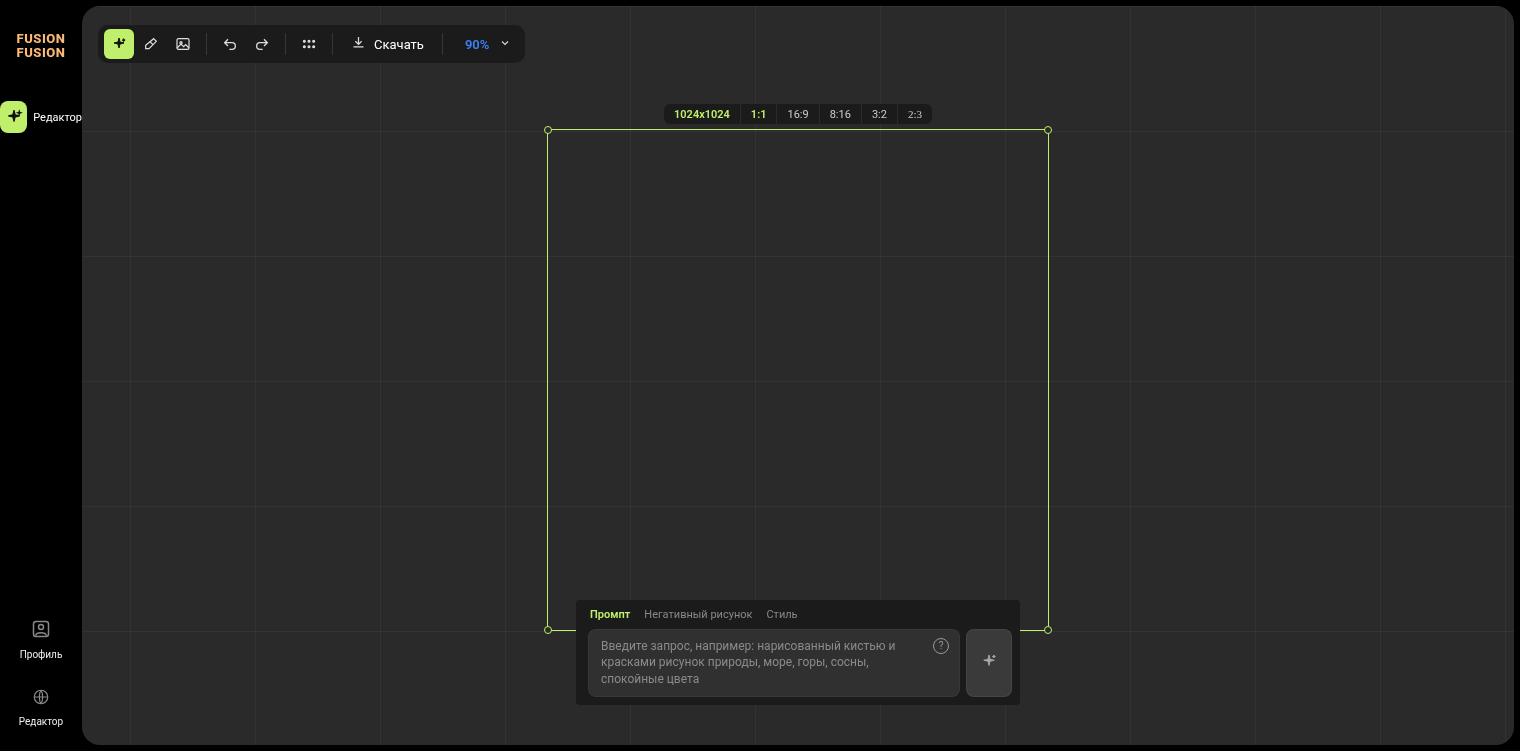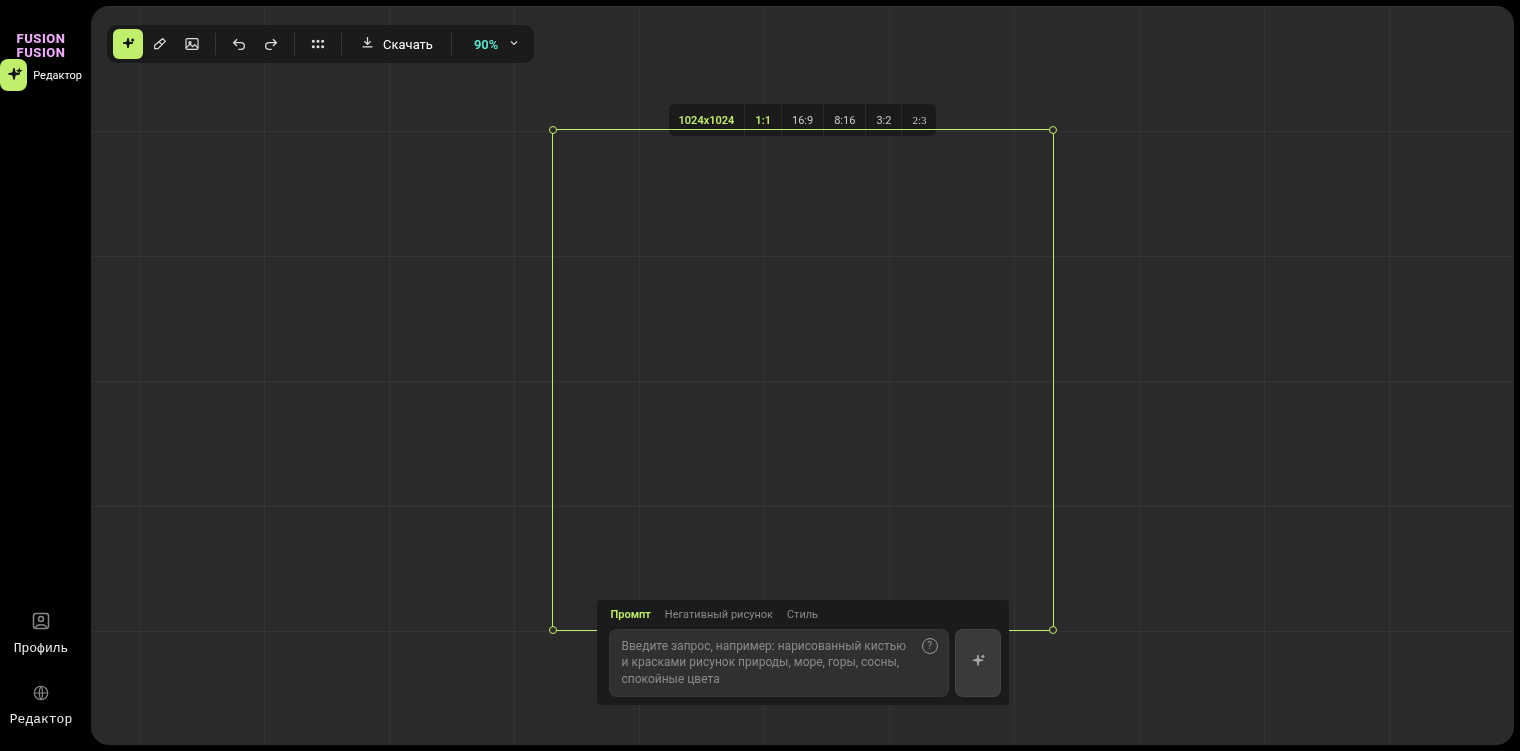--- a/index.html
+++ b/index.html
@@ -14,46 +14,47 @@
     flex-direction: column;
     align-items: center;
     padding: 32px 0 24px 0;
   }
   .logo {
     font-weight: 800;
     font-size: 13px;
     line-height: 1.05;
     letter-spacing: 0.5px;
     text-align: center;
-    color: #f0abfc;
+    color: #fdba74;
+    margin-bottom: 42px;
   }
   .nav-item {
     display: flex; flex-direction: row; align-items: center;
     gap: 6px; cursor: pointer; width: 100%;
   }
   .nav-item-label { font-size: 11px; color: #fff; }
   .nav-icon-wrap {
     width: 32px; height: 32px; border-radius: 8px;
     display: flex; align-items: center; justify-content: center;
     background: #bfef6b;
   }
   .nav-icon-wrap svg { stroke: #111; fill: #111; }
 
   .sidebar-spacer { flex: 1; }
   .bottom-item {
     display: flex; flex-direction: column; align-items: center;
     gap: 6px; margin-top: 28px; cursor: pointer;
   }
   .bottom-item svg { stroke: #888; fill: none; }
-  .bottom-item-label { font-size: 13px; color: #eee; font-family: Liberation Mono, monospace; }
+  .bottom-item-label { font-size: 10px; color: #eee; }
 
   
   .main {
     flex: 1;
-    margin: 6px 6px 6px 9px;
+    margin: 6px 6px 6px 0;
     border-radius: 18px;
     background: #2a2a2a;
     position: relative;
     overflow: hidden;
   }
 
   
   .grid {
     position: absolute; inset: 0;
     background-image:
@@ -90,29 +91,29 @@
   }
   .tb-download {
     display: flex; align-items: center; gap: 8px;
     padding: 0 10px; height: 30px;
     cursor: pointer; color: #fff; font-size: 13px;
   }
   .tb-download svg { stroke: #ddd; fill: none; }
   .tb-zoom {
     display: flex; align-items: center; gap: 10px;
     padding: 0 8px 0 14px; height: 30px;
-    cursor: pointer; color: #5eead4; font-size: 13px; font-weight: 600;
+    cursor: pointer; color: #3b82f6; font-size: 13px; font-weight: 600;
   }
   .tb-zoom svg { stroke: #ddd; fill: none; }
 
   
   .ratio-pill {
     position: absolute;
     top: 98px; left: 50%; transform: translateX(-50%);
-    height: 32px;
+    height: 20px;
     background: #1b1b1b;
     border-radius: 6px;
     display: flex;
     align-items: stretch;
     overflow: hidden;
     font-size: 11px;
   }
   .ratio-item {
     display: flex; align-items: center;
     padding: 0 10px;
@@ -140,21 +141,21 @@
   }
   .h-tl { top: -4px; left: -4px; }
   .h-tr { top: -4px; right: -4px; }
   .h-bl { bottom: -4px; left: -4px; }
   .h-br { bottom: -4px; right: -4px; }
 
   
   .prompt-bar {
     position: absolute;
     bottom: 40px; left: 50%; transform: translateX(-50%);
-    width: 412px;
+    width: 444px;
     background: #1b1b1b;
     border-radius: 4px;
     padding: 8px 8px 8px 12px;
   }
   .prompt-tabs {
     display: flex; gap: 14px;
     font-size: 11px;
     margin-bottom: 8px;
     padding-left: 2px;
   }

